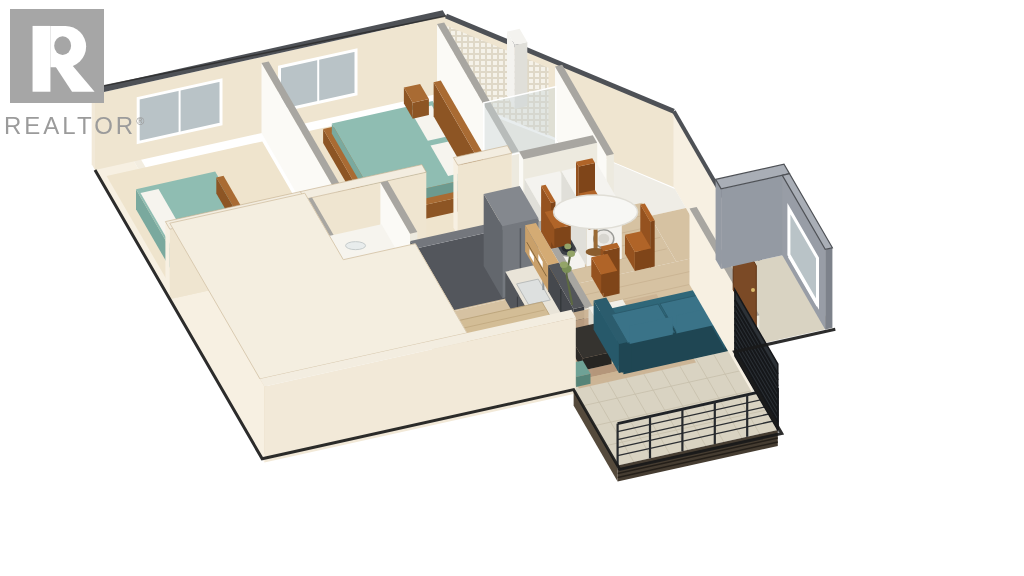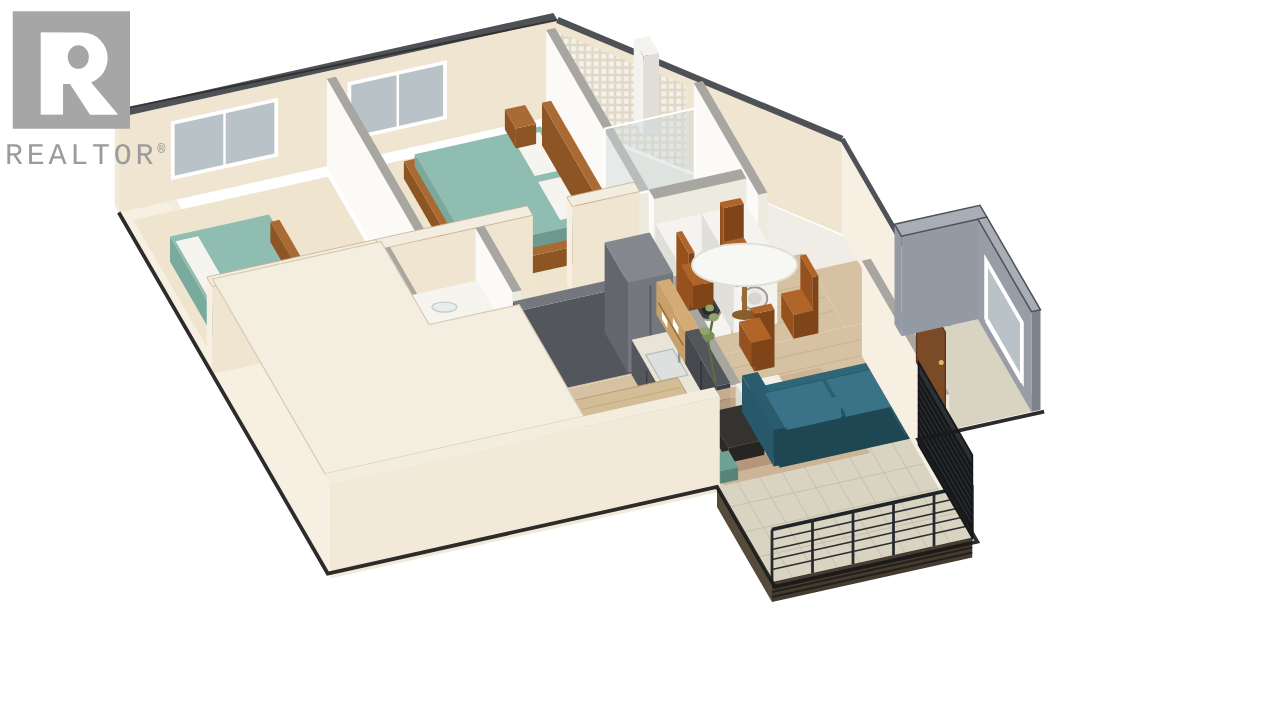--- a/index.html
+++ b/index.html
@@ -1,17 +1,17 @@
 <!DOCTYPE html>
 <html><head>
 <meta charset="utf-8">
 <style>
   html,body{margin:0;padding:0;background:#ffffff;}
   .stage{position:relative;width:880px;height:576px;background:#ffffff;overflow:hidden;
-         font-family:Liberation Mono, monospace;}
+         font-family:Liberation Sans, sans-serif;}
   #scene{position:absolute;left:0;top:0;width:1024px;height:576px;}
   .logo{position:absolute;left:4px;top:8px;width:170px;}
   .logo-r{display:block;width:94px;height:96px;margin-left:6px;}
   .logo-text{margin-top:8px;font-size:24px;font-weight:500;letter-spacing:3px;color:#9b9b9b;}
   .logo-text sup{font-size:11px;letter-spacing:0;}
 </style>
 </head>
 <body>
 
 <div class="stage">

